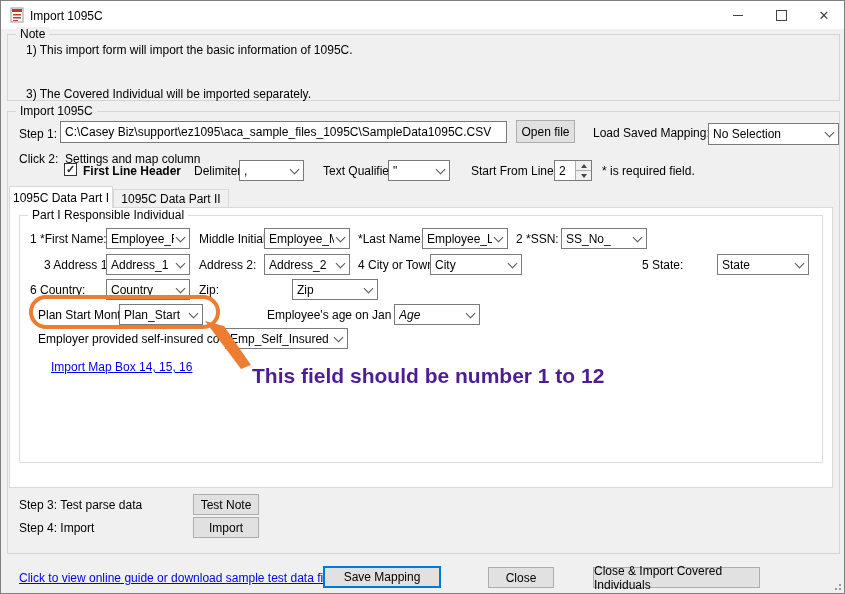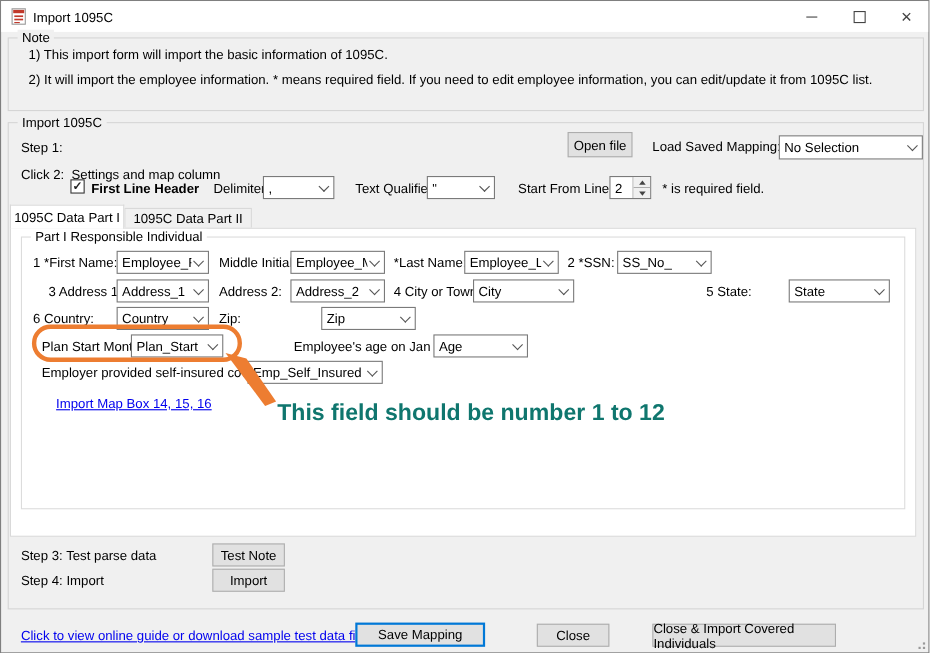--- a/index.html
+++ b/index.html
@@ -45,21 +45,21 @@
   .tri-dn{width:0;height:0;border-left:3px solid transparent;border-right:3px solid transparent;border-top:4px solid #444;}
   
   .tab{position:absolute;box-sizing:border-box;display:flex;align-items:center;justify-content:center;
     border:1px solid #d9d9d9;font-size:12px;cursor:default;}
   .tab.active{background:#fff;border-bottom:none;z-index:3;}
   .tab.inactive{background:#f0f0f0;z-index:1;}
   .tabpanel{position:absolute;background:#fff;border:1px solid #d9d9d9;box-sizing:border-box;z-index:2;}
   .link{position:absolute;color:#0000ee;text-decoration:underline;white-space:nowrap;cursor:pointer;}
   
   .ann-ring{position:absolute;border:4px solid #ed7d31;border-radius:17px;box-sizing:border-box;z-index:5;}
-  .ann-text{position:absolute;color:#0f766e;font-weight:bold;font-size:21px;white-space:nowrap;z-index:5;}
+  .ann-text{position:absolute;color:#4c1d95;font-weight:bold;font-size:21px;white-space:nowrap;z-index:5;}
   .ann-arrow{position:absolute;z-index:5;}
   .grip{position:absolute;right:2px;bottom:2px;}
 </style>
 </head>
 <body>
 
 <div class="window">
 
   <div class="titlebar">
     <svg width="16" height="16" style="position:absolute;left:8px;top:6px;">
@@ -77,28 +77,31 @@
       <span class="glyph-max"></span>
     </div>
     <div class="win-btn" style="left:801px;width:44px;">
       <span class="glyph-close">✕</span>
     </div>
   </div>
 
   <div class="grp" style="left:6px;top:33px;width:833px;height:67px;">
     <span class="grp-legend">Note</span>
     <span class="lbl" style="left:18px;top:8px;">1) This import form will import the basic information of 1095C.</span>
-    <span class="lbl" style="left:18px;top:30px;">2) It will import the employee information. * means required field. If you need to edit employee information, you can edit/update it from 1095C list.</span>
+    <span class="lbl" style="left:18px;top:52px;">3) The Covered Individual will be imported separately.</span>
   </div>
 
   <div class="grp" style="left:6px;top:110px;width:833px;height:443px;">
     <span class="grp-legend">Import 1095C</span>
   </div>
 
   <span class="lbl" style="left:18px;top:126px;">Step 1:</span>
+  <div class="textbox" style="left:59px;top:120px;width:447px;height:22px;">
+    <span>C:\Casey Biz\support\ez1095\aca_sample_files_1095C\SampleData1095C.CSV</span>
+  </div>
   <div class="btn" style="left:515px;top:119px;width:59px;height:23px;">
     <span>Open file</span>
   </div>
   <span class="lbl" style="left:592px;top:125px;">Load Saved Mapping:</span>
   <div class="combo" style="left:707px;top:122px;width:131px;height:22px;">
     <span class="combo-text">No Selection</span>
     <span class="chev"></span>
   </div>
 
   <span class="lbl" style="left:18px;top:151px;">Click 2:  Settings and map column</span>
@@ -191,21 +194,21 @@
       <span class="combo-text">Zip</span>
       <span class="chev"></span>
     </div>
 
     <span class="lbl" style="left:18px;top:92px;">Plan Start Month:</span>
     <div class="combo" style="left:99px;top:88px;width:84px;">
       <span class="combo-text">Plan_Start</span>
       <span class="chev"></span>
     </div>
     <span class="lbl" style="left:247px;top:92px;">Employee's age on Jan 1:</span>
-    <div class="combo" style="left:374px;top:88px;width:86px;">
+    <div class="combo" style="left:374px;top:88px;width:86px;font-style:italic;">
       <span class="combo-text">Age</span>
       <span class="chev"></span>
     </div>
 
     <span class="lbl" style="left:18px;top:116px;">Employer provided self-insured coverage:</span>
     <div class="combo" style="left:205px;top:112px;width:123px;">
       <span class="combo-text">Emp_Self_Insured</span>
       <span class="chev"></span>
     </div>
 

